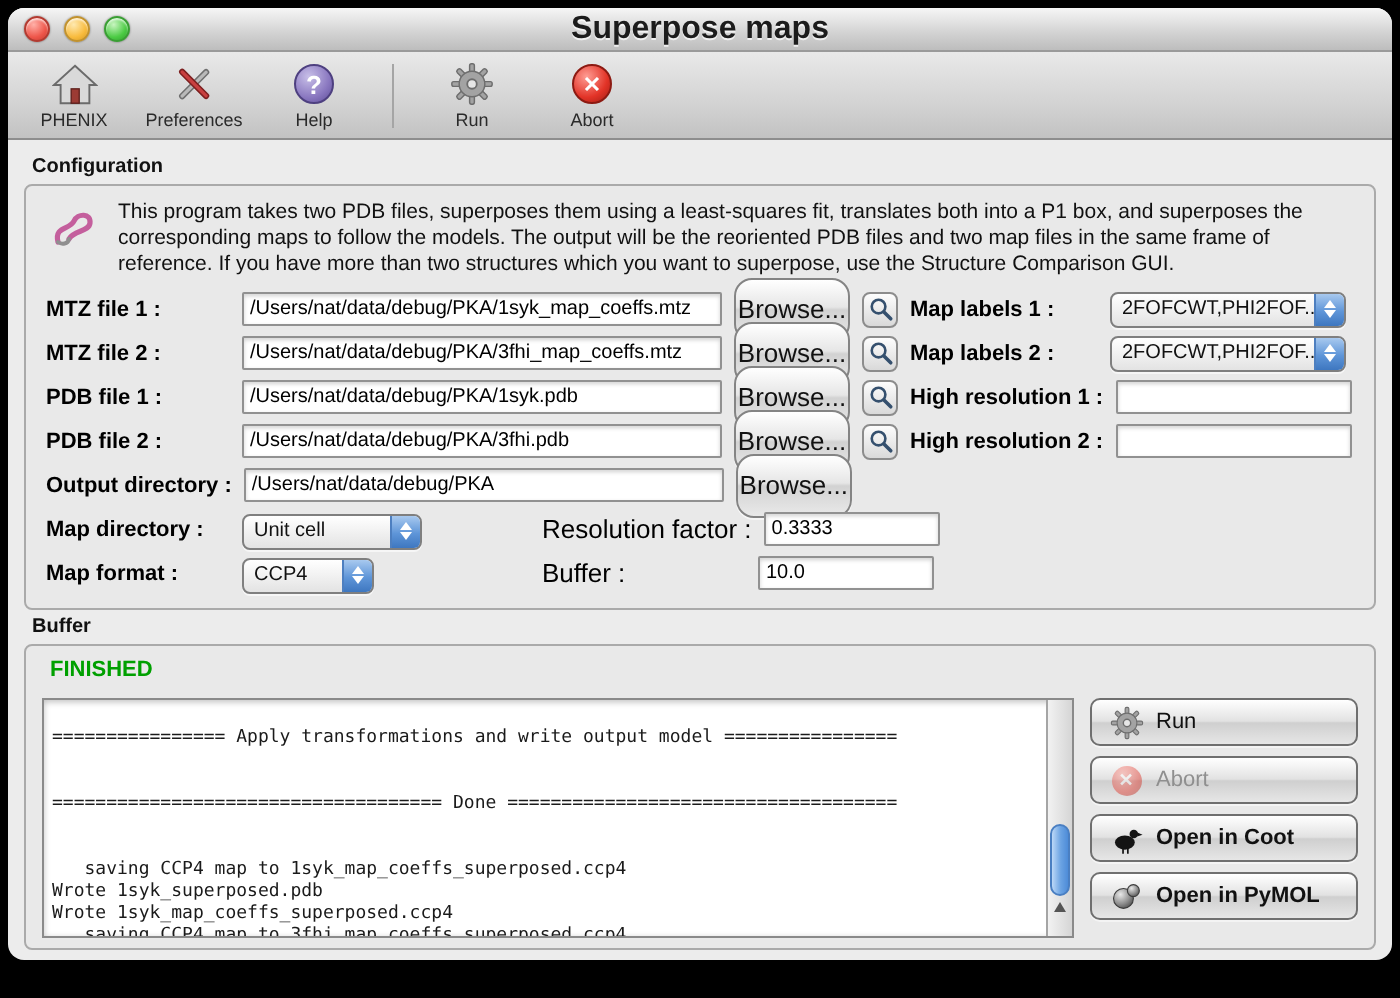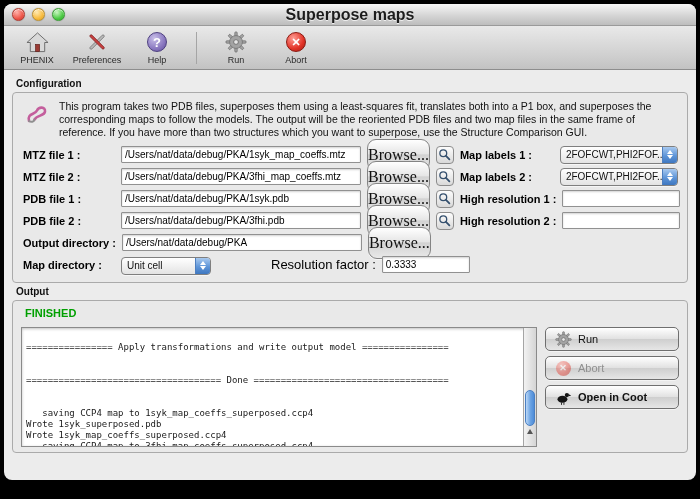--- a/index.html
+++ b/index.html
@@ -57,21 +57,21 @@
   .rlbl { flex:0 0 94px; font-size:11px; font-weight:bold; white-space:nowrap; }
   input.txt {
     height:17px; font-size:10px; font-family:"Liberation Sans", sans-serif;
     border:1px solid #919191; background:#fff; padding:0 3px;
     box-shadow:inset 0 1px 2px rgba(0,0,0,.18); border-radius:1px;
   }
   .f-path { flex:0 0 240px; width:240px; }
   .f-right { flex:0 0 118px; width:118px; }
   .f-num { flex:0 0 88px; width:88px; }
   button.browse {
-    flex:0 0 58px; height:32px; font-size:16px; font-family:Liberation Serif, serif;
+    flex:0 0 58px; height:32px; font-size:13px; font-family:Liberation Sans, sans-serif;
     border:1px solid #848484; border-radius:9px;
     background:linear-gradient(#ffffff,#e6e6e6 45%,#d2d2d2 50%,#e9e9e9);
     box-shadow:0 1px 0 rgba(255,255,255,.6); color:#111;
   }
   .magbtn { flex:0 0 18px; width:18px; height:18px; display:flex; align-items:center; justify-content:center;
     border:1px solid #8c8c8c; border-radius:4px;
     background:linear-gradient(#fdfdfd,#d9d9d9); }
   
   .combo { display:inline-flex; align-items:stretch; height:18px; border:1px solid #7f7f7f; border-radius:4px;
     background:linear-gradient(#ffffff,#e3e3e3); overflow:hidden;
@@ -284,23 +284,37 @@
             <span class="combo-arrows">
                 <i class="up"></i>
                 <i class="dn"></i>
               </span>
           </span>
         </span>
         <span class="rlbl2">Resolution factor :</span>
         <input class="txt f-num" value="0.3333" style="">
       </div>
 
-    </div>
-
-    <div class="section-title">Output</div>
+      <div class="row">
+        <span class="lbl">Map format :</span>
+        <span class="slot">
+          <span class="combo w66">
+            <span class="combo-val">CCP4</span>
+            <span class="combo-arrows">
+                <i class="up"></i>
+                <i class="dn"></i>
+              </span>
+          </span>
+        </span>
+        <span class="rlbl2">Buffer :</span>
+        <input class="txt f-num" value="10.0" style="">
+      </div>
+    </div>
+
+    <div class="section-title">Buffer</div>
 
     <div class="groupbox results-box">
       <div class="finished">FINISHED</div>
       <div class="results-body">
         <div class="console-wrap">
           <pre class="console">================ Apply transformations and write output model ================
 
 
 ==================================== Done ====================================
 
@@ -344,19 +358,35 @@
               <svg width="17" height="17" viewBox="0 0 24 24">
                 <ellipse cx="10.5" cy="14.5" rx="7" ry="5" fill="#141414"></ellipse>
                 <circle cx="16.8" cy="8.5" r="3" fill="#141414"></circle>
                 <polygon points="19.3,7.4 23,9 19.3,10.2" fill="#141414"></polygon>
                 <rect x="8.6" y="19" width="1.2" height="3.4" fill="#141414"></rect>
                 <rect x="12" y="19" width="1.2" height="3.4" fill="#141414"></rect>
               </svg>
             </span>
             <span>Open in Coot</span>
           </button>
+          <button class="rbtn bold">
+            <span class="bicon">
+              <svg width="17" height="17" viewBox="0 0 24 24">
+                <defs>
+                  <radialGradient id="pyg" cx="0.35" cy="0.3" r="0.8">
+                    <stop offset="0%" stop-color="#e8e8e8"></stop>
+                    <stop offset="60%" stop-color="#8f8f8f"></stop>
+                    <stop offset="100%" stop-color="#4c4c4c"></stop>
+                  </radialGradient>
+                </defs>
+                <circle cx="9.5" cy="13" r="7" fill="url(#pyg)" stroke="#3c3c3c" stroke-width="0.8"></circle>
+                <circle cx="16.5" cy="7.5" r="4.2" fill="url(#pyg)" stroke="#3c3c3c" stroke-width="0.8"></circle>
+              </svg>
+            </span>
+            <span>Open in PyMOL</span>
+          </button>
         </div>
       </div>
     </div>
   </div>
 
 
 </div>
 
 </body></html>

